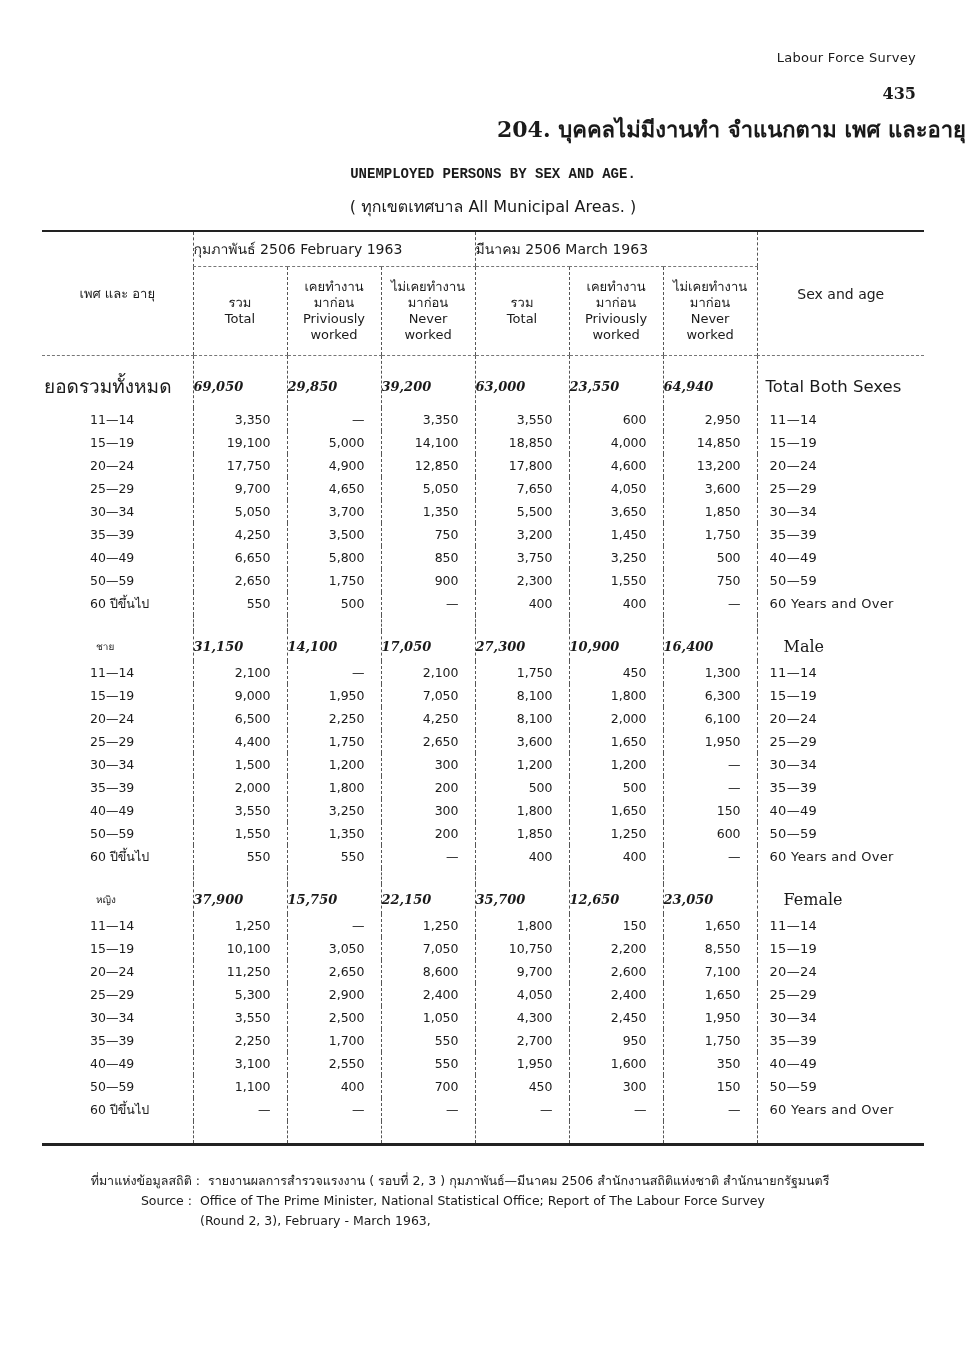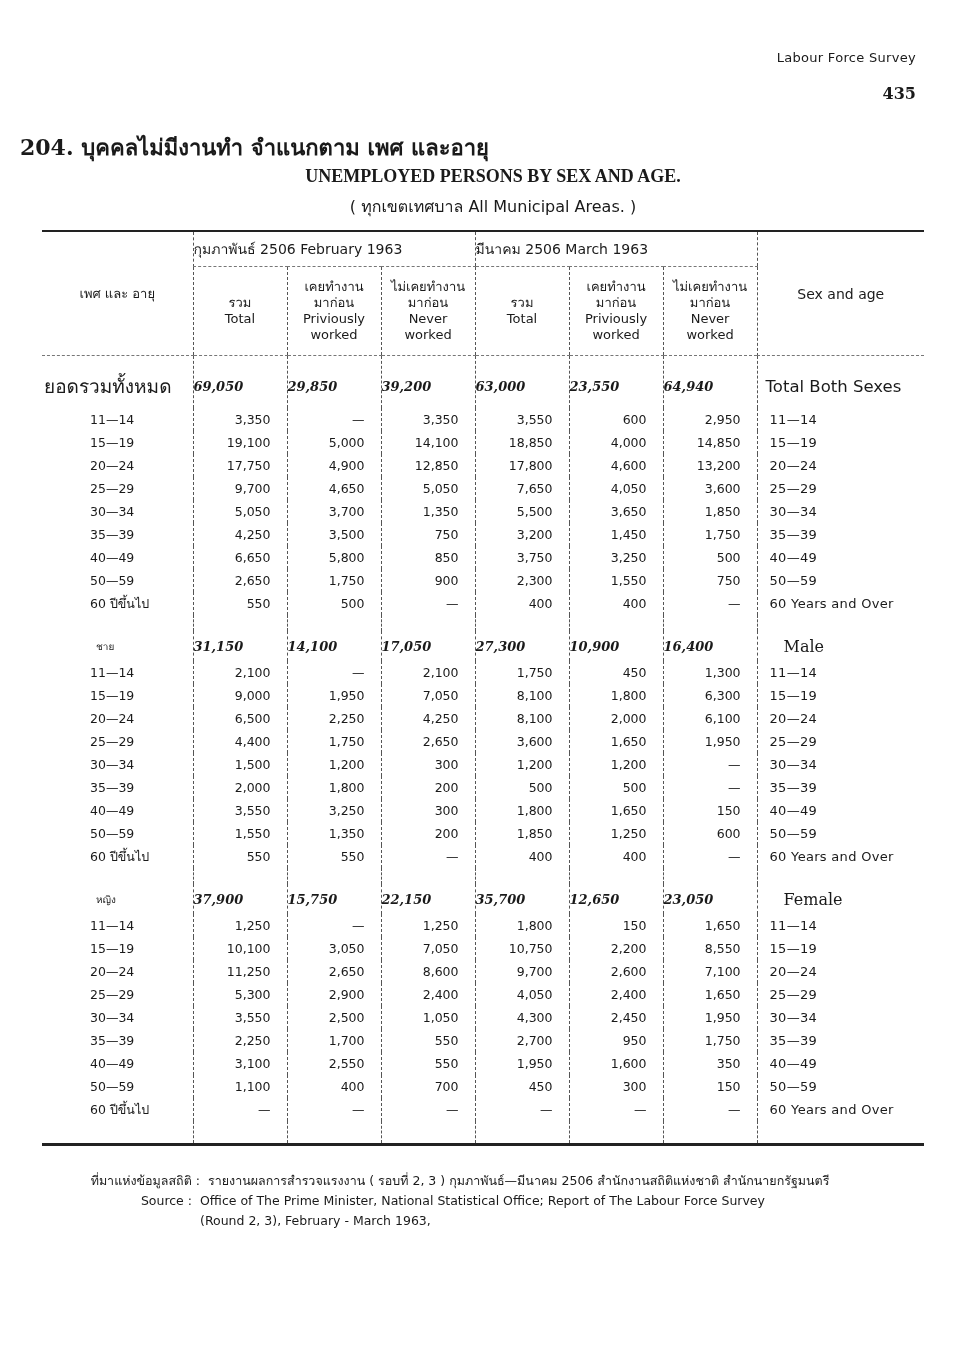--- a/index.html
+++ b/index.html
@@ -9,27 +9,27 @@
   }
   .running-head {
     position: absolute; right: 50px; top: 50px;
     font-family: "DejaVu Sans", sans-serif; font-size: 13px; letter-spacing: 0.3px;
   }
   .page-number {
     position: absolute; right: 50px; top: 84px;
     font-family: "DejaVu Serif", serif; font-size: 16px; font-weight: bold;
   }
   .title-th {
-    position: absolute; left: 0; right: 0; top: 130px; text-align: left;
+    position: absolute; left: 0; right: 0; top: 112px; text-align: right;
     font-family: "DejaVu Serif", serif; font-size: 22px; font-weight: bold;
     padding-left: 20px;
   }
   .title-en {
     position: absolute; left: 0; right: 0; top: 166px; text-align: center;
-    font-family: Liberation Serif, serif; font-size: 18px; font-weight: bold;
+    font-family: Liberation Mono, monospace; font-size: 14px; font-weight: bold;
     padding-left: 20px;
   }
   .subtitle {
     position: absolute; left: 0; right: 0; top: 194px; text-align: center;
     font-size: 16px; padding-left: 20px;
   }
 
   .table-wrap { position: absolute; left: 42px; top: 230px; width: 882px; }
   .rule-top { height: 2px; background: #222; }
   .rule-bottom { height: 3px; background: #222; }

